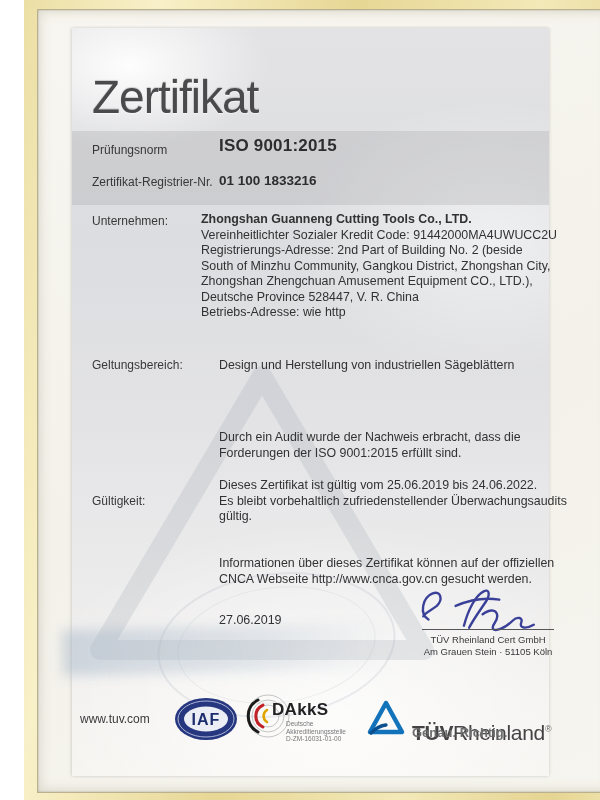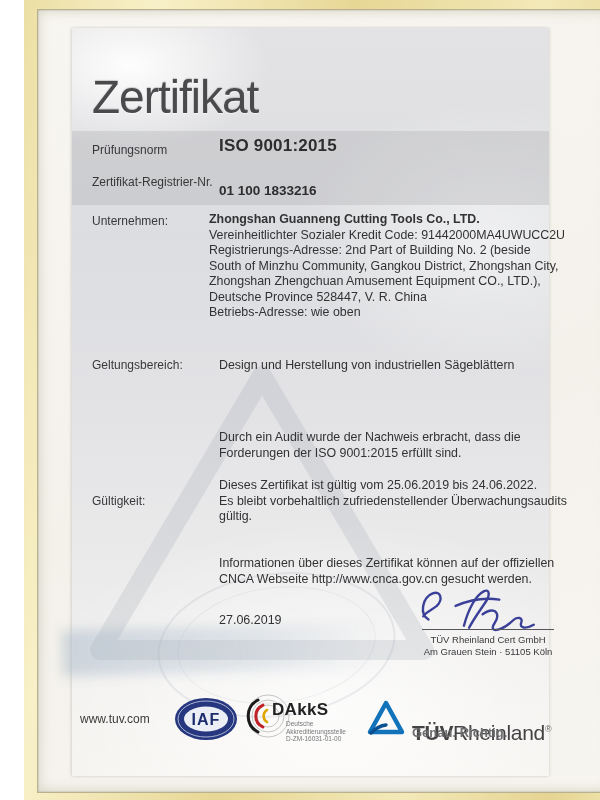--- a/index.html
+++ b/index.html
@@ -65,31 +65,31 @@
     </div>
 
     <div class="reflect-band"></div>
 
     <div class="abs cert-title" style="left:20px;top:42px;">Zertifikat</div>
 
     <div class="band"></div>
     <div class="abs lbl" style="left:20px;top:115px;">Prüfungsnorm</div>
     <div class="abs val-strong" style="left:147px;top:108px;text-align:center;">ISO 9001:2015</div>
     <div class="abs lbl" style="left:20px;top:147px;">Zertifikat-Registrier-Nr.</div>
-    <div class="abs val-reg" style="left:147px;top:155px;">01 100 1833216</div>
+    <div class="abs val-reg" style="left:147px;top:145px;">01 100 1833216</div>
 
     <div class="abs lbl" style="left:20px;top:186px;">Unternehmen:</div>
-    <div class="abs" style="left:137px;top:184px;width:320px;">
+    <div class="abs" style="left:129px;top:184px;width:320px;">
       <div class="body-txt bold nowrap">Zhongshan Guanneng Cutting Tools Co., LTD.</div>
       <div class="body-txt nowrap">Vereinheitlichter Sozialer Kredit Code: 91442000MA4UWUCC2U</div>
       <div class="body-txt nowrap">Registrierungs-Adresse: 2nd Part of Building No. 2 (beside</div>
       <div class="body-txt nowrap">South of Minzhu Community, Gangkou District, Zhongshan City,</div>
       <div class="body-txt nowrap">Zhongshan Zhengchuan Amusement Equipment CO., LTD.),</div>
       <div class="body-txt nowrap">Deutsche Province 528447, V. R. China</div>
-      <div class="body-txt nowrap">Betriebs-Adresse: wie oben</div>
+      <div class="body-txt nowrap">Betriebs-Adresse: wie http</div>
     </div>
 
     <div class="abs lbl" style="left:20px;top:330px;">Geltungsbereich:</div>
     <div class="abs body-txt nowrap" style="left:147px;top:330px;">Design und Herstellung von industriellen Sägeblättern</div>
 
     <div class="abs" style="left:147px;top:402px;width:330px;">
       <div class="body-txt nowrap">Durch ein Audit wurde der Nachweis erbracht, dass die</div>
       <div class="body-txt nowrap">Forderungen der ISO 9001:2015 erfüllt sind.</div>
     </div>
 

